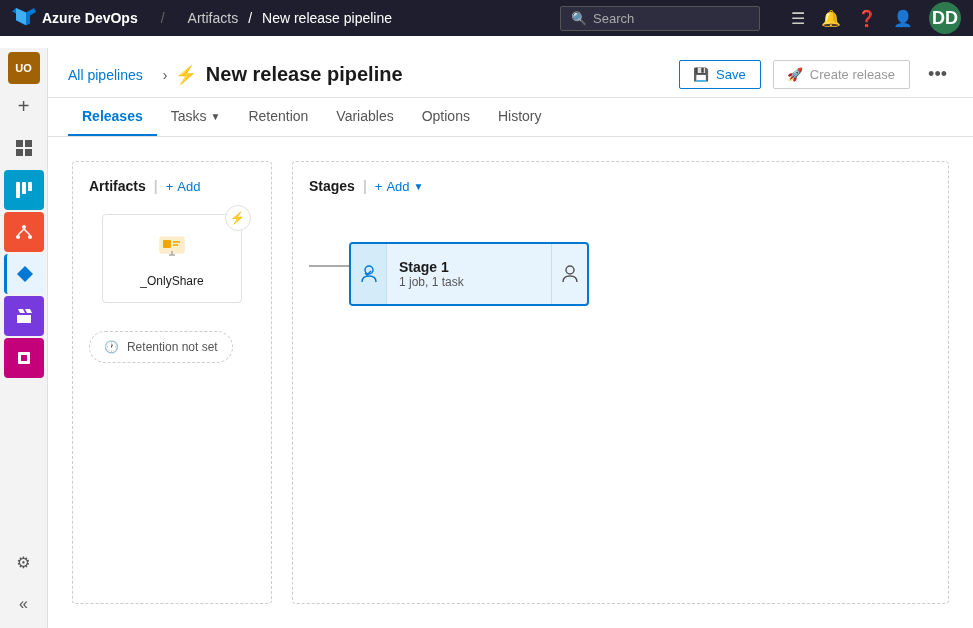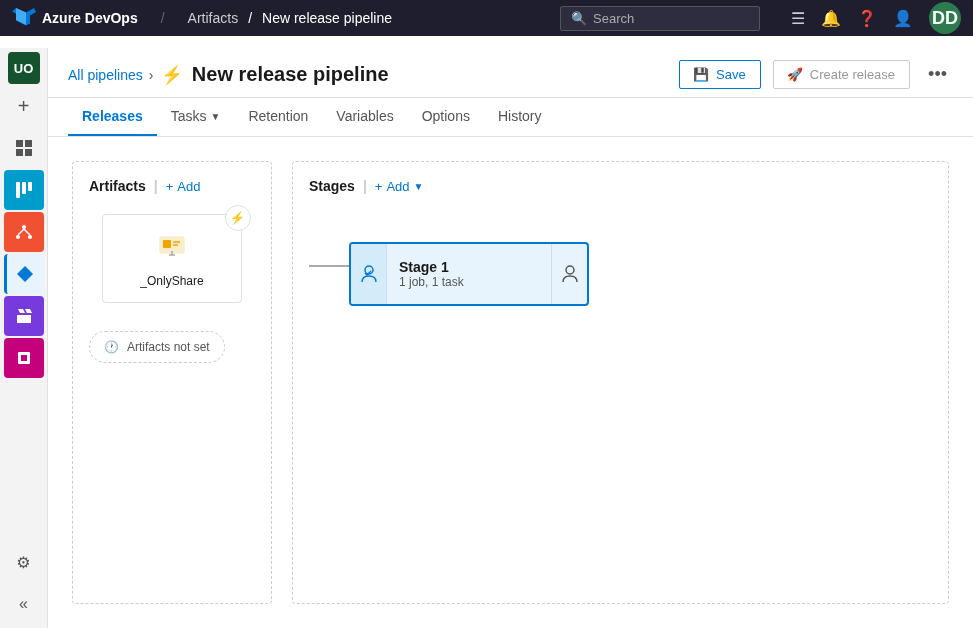--- a/index.html
+++ b/index.html
@@ -33,37 +33,37 @@
       position: absolute; top: 48px; left: 0; width: 48px; height: 580px;
       background: #f3f3f3; border-right: 1px solid #e0e0e0;
       display: flex; flex-direction: column; align-items: center; padding-top: 4px; gap: 2px;
     }
     .sidebar-item {
       width: 40px; height: 40px; display: flex; align-items: center; justify-content: center;
       border-radius: 4px; cursor: pointer; color: #555; font-size: 16px;
     }
     .sidebar-item.active { background: #e8f4fd; color: #0078d4; border-left: 3px solid #0078d4; }
     .sidebar-item.avatar-item {
-      width: 32px; height: 32px; border-radius: 4px; background: #14532d;
-      color: #fff; font-size: 13px; font-weight: 700;
+      width: 32px; height: 32px; border-radius: 4px; background: #a16207;
+      color: #fff; font-size: 11px; font-weight: 700;
     }
     .sidebar-bottom { margin-top: auto; padding-bottom: 8px; }
 
     
     .main {
       position: absolute; top: 48px; left: 48px; right: 0; bottom: 0;
       display: flex; flex-direction: column;
     }
 
     
     .page-header {
       display: flex; align-items: center; padding: 12px 20px 8px;
       border-bottom: 1px solid #e0e0e0; gap: 8px;
     }
-    .breadcrumb-trail { display: flex; align-items: center; gap: 6px; color: #0078d4; font-size: 14px; }
+    .breadcrumb-trail { display: flex; align-items: center; gap: 20px; color: #0078d4; font-size: 14px; }
     .breadcrumb-trail a { color: #0078d4; text-decoration: none; }
     .breadcrumb-arrow { color: #555; }
     .page-title-icon { color: #0078d4; font-size: 18px; }
     .page-title { font-size: 20px; font-weight: 600; color: #1a1a1a; }
     .header-actions { margin-left: auto; display: flex; align-items: center; gap: 12px; }
     .btn-save {
       display: flex; align-items: center; gap: 6px; padding: 6px 14px;
       border: 1px solid #0078d4; background: #fff; color: #0078d4;
       border-radius: 2px; cursor: pointer; font-size: 13px;
     }
@@ -298,21 +298,21 @@
             <line x1="17" y1="16" x2="22" y2="16" stroke="#f0a500" stroke-width="1.5"></line>
             <line x1="16" y1="26" x2="16" y2="22" stroke="#aaa" stroke-width="1.5"></line>
             <line x1="13" y1="26" x2="19" y2="26" stroke="#aaa" stroke-width="1.5"></line>
           </svg>
         </div>
         <span class="artifact-name">_OnlyShare</span>
       </div>
 
       <div class="schedule-box">
         <span>🕐</span>
-        <span>Artifacts not set</span>
+        <span>Retention not set</span>
       </div>
     </div>
 
     <div class="stages-box">
       <div class="section-header">
         <span>Stages</span>
         <span class="section-divider">|</span>
         <button class="add-btn">
           <span>+</span>
           <span>Add</span>

